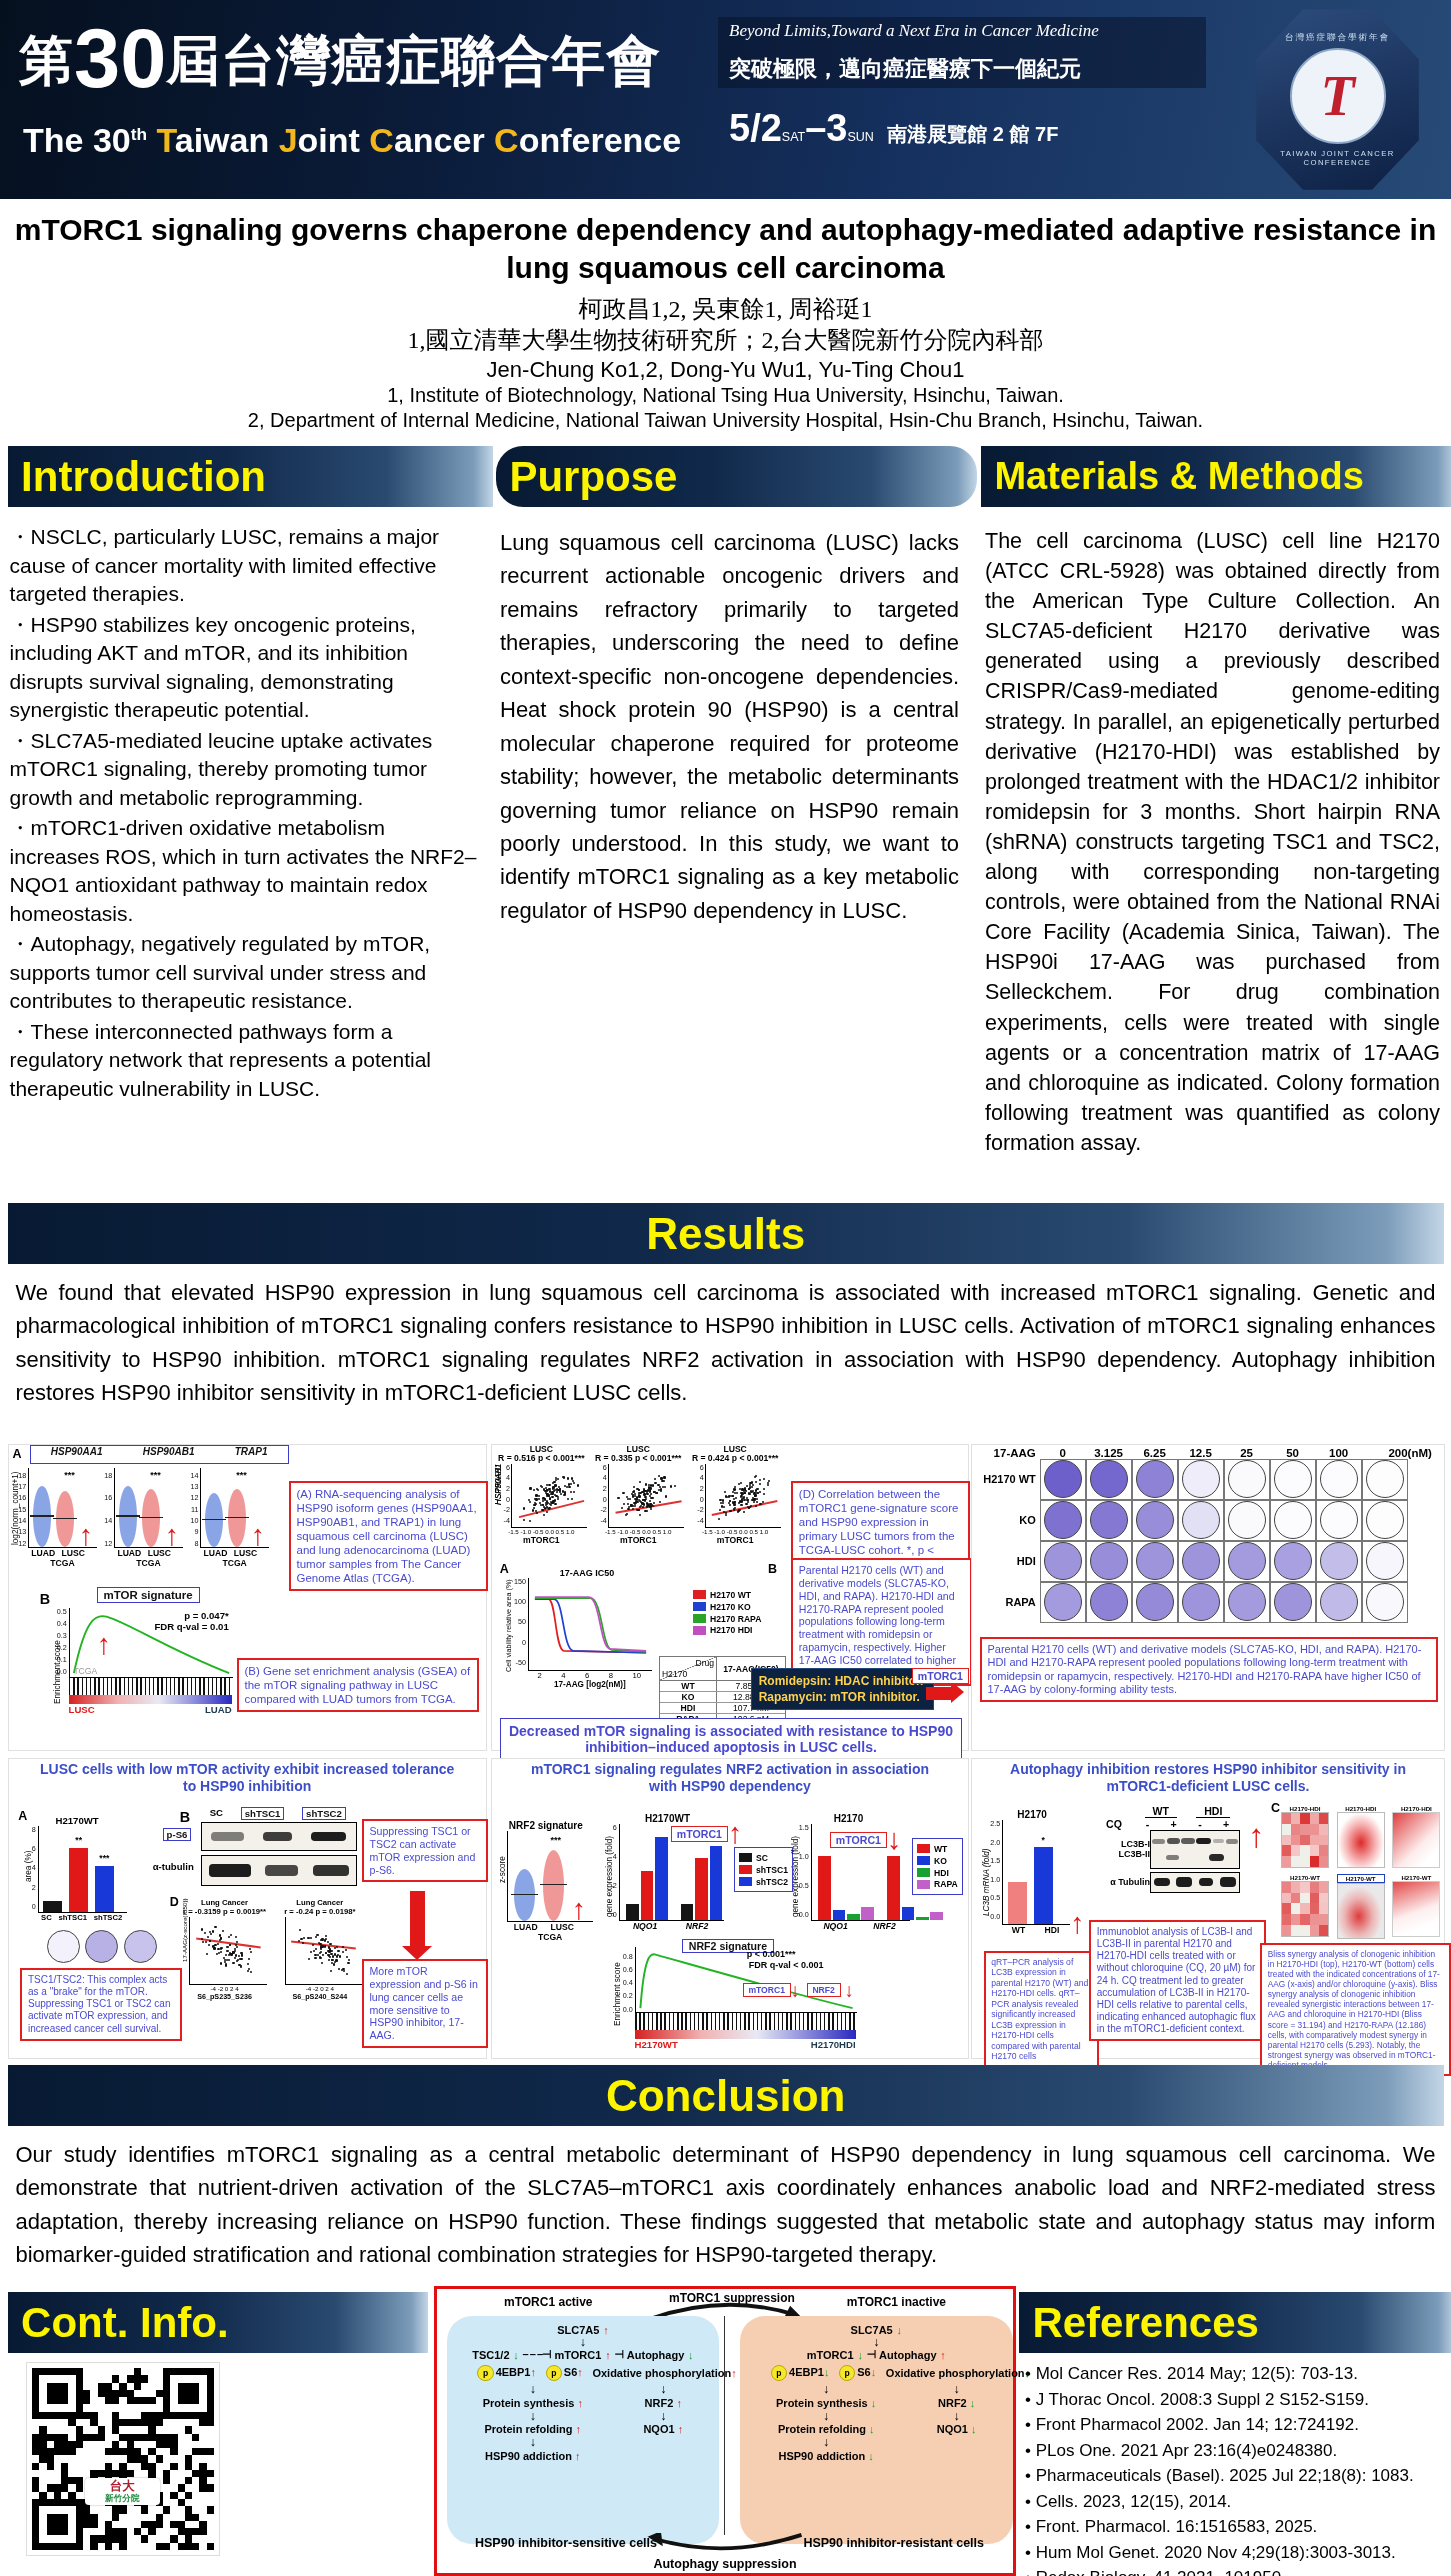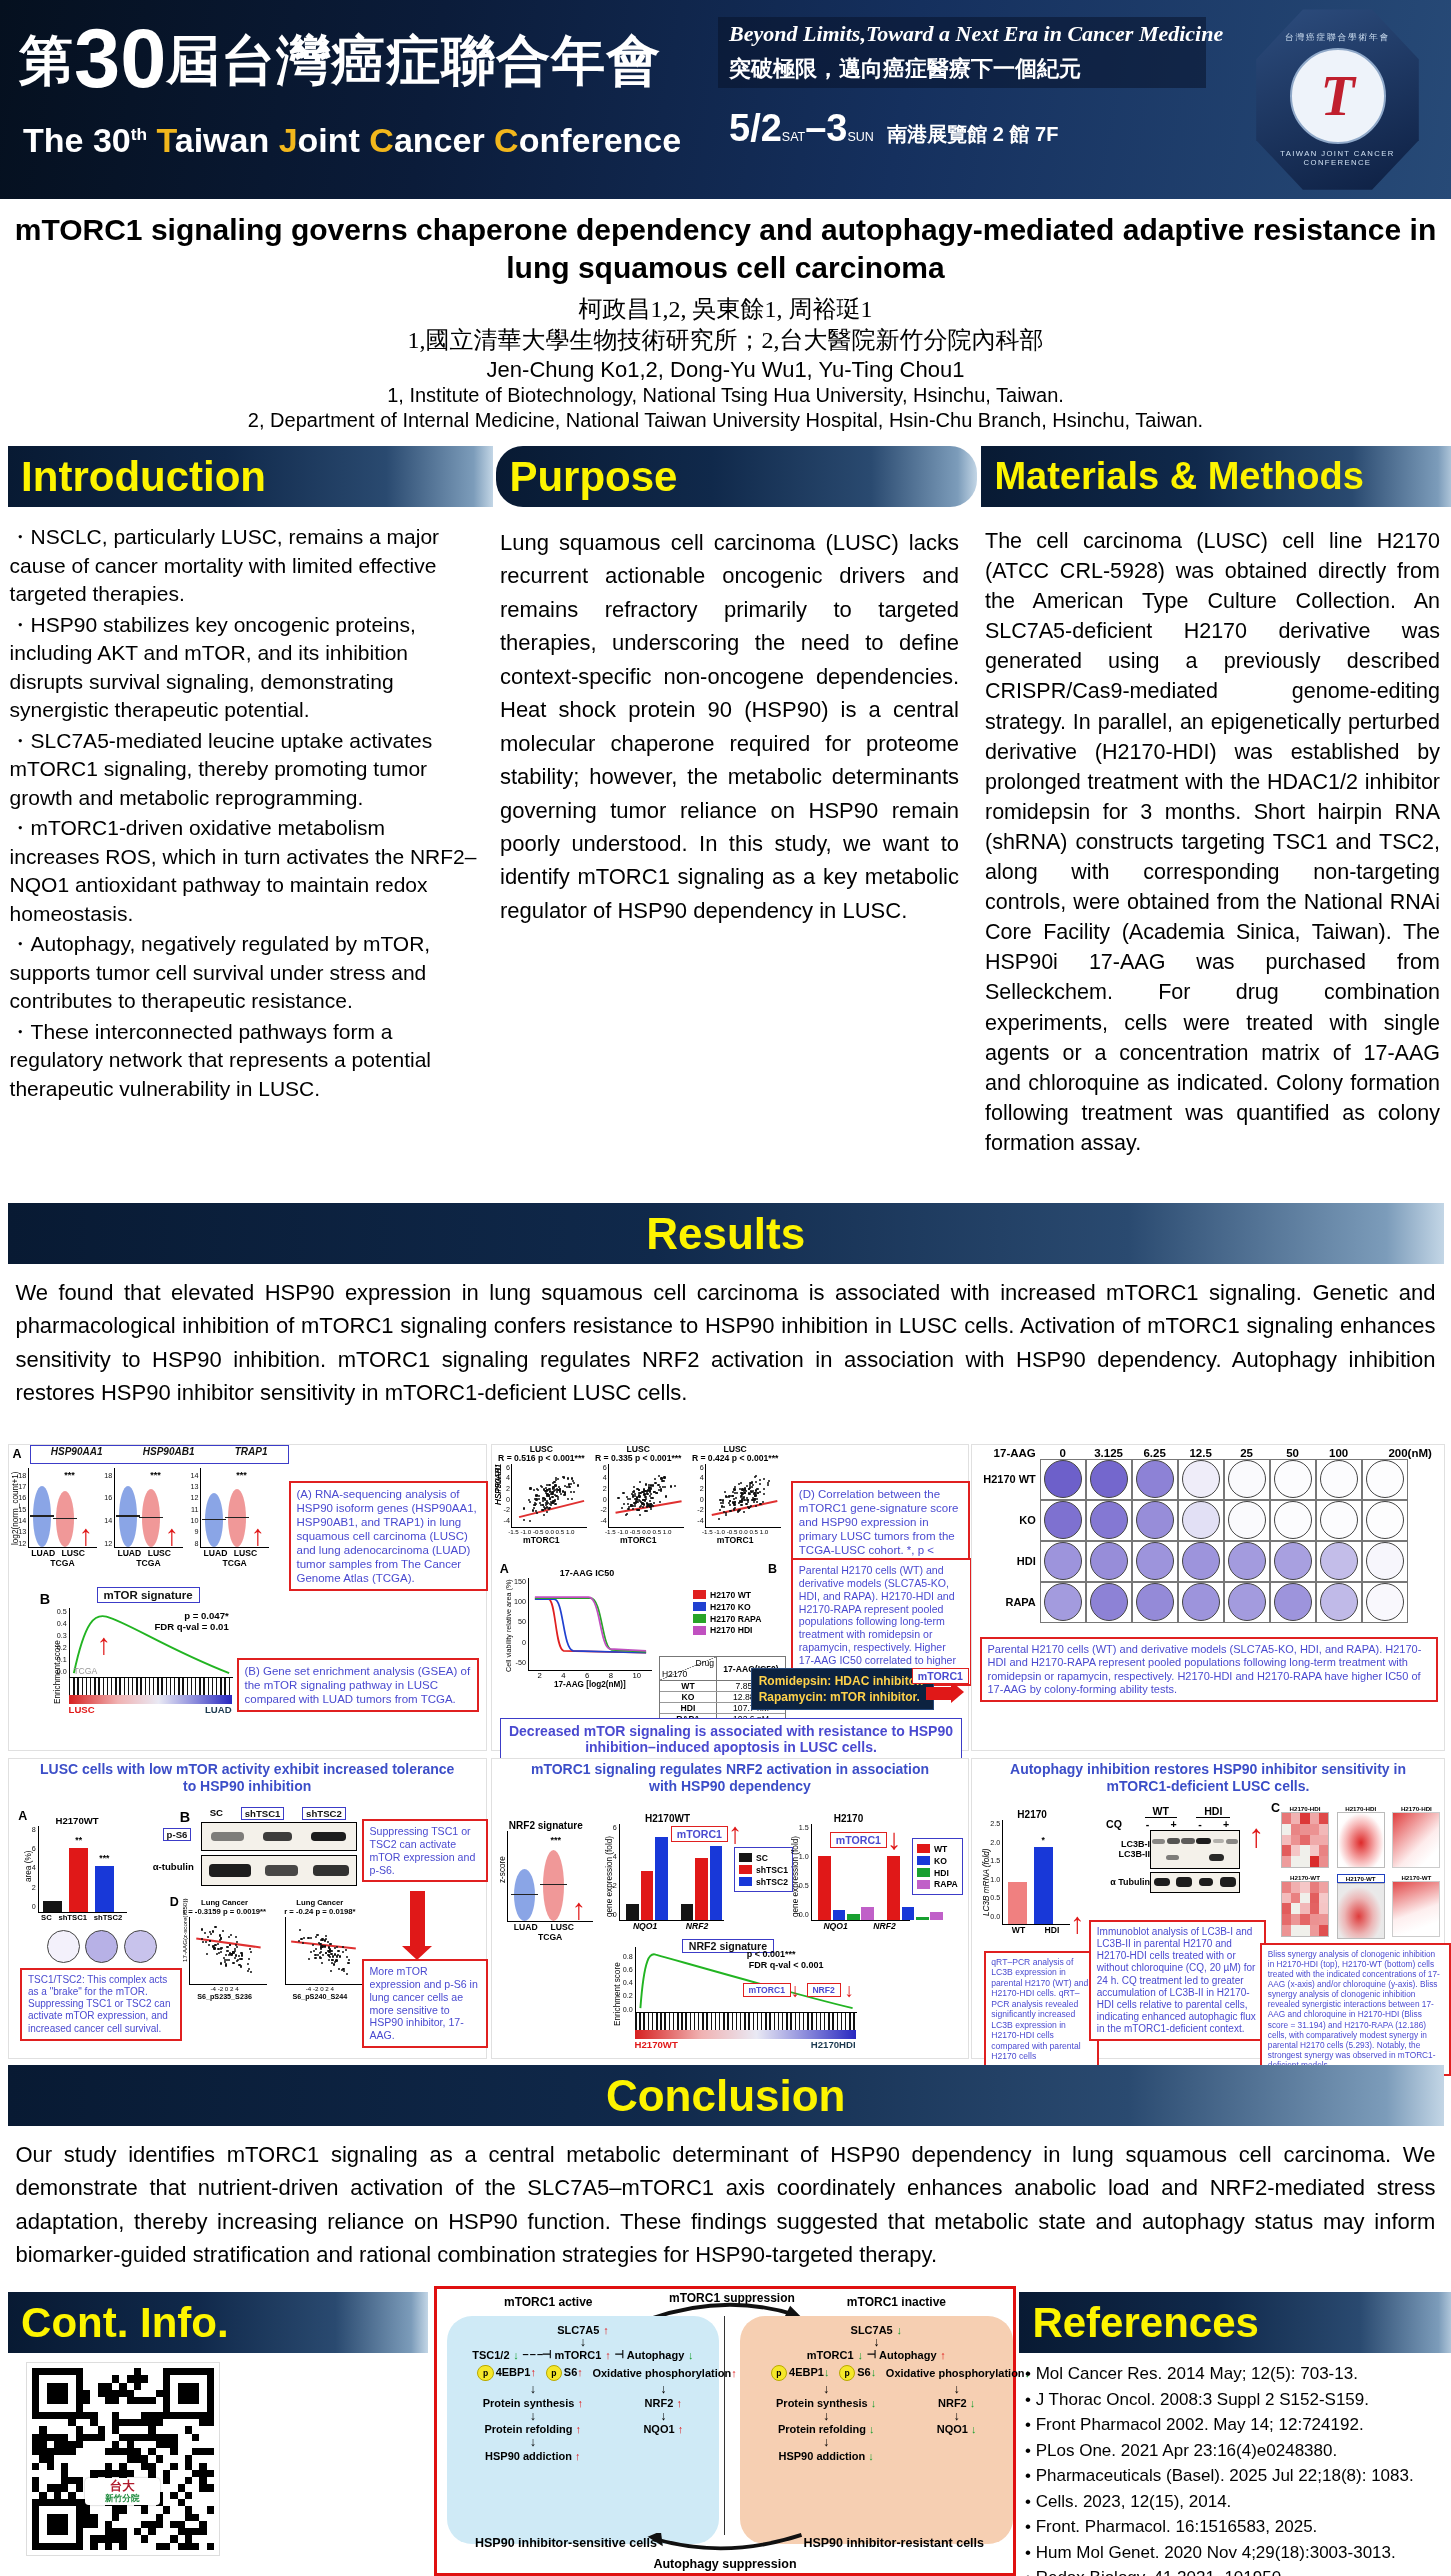--- a/index.html
+++ b/index.html
@@ -8,22 +8,22 @@
   .abs{position:absolute;}
   
   .hdr{left:0;top:0;width:1451px;height:199px;
        background:linear-gradient(100deg,#05101f 0%,#0b1c3a 30%,#15305e 62%,#274a77 100%);}
   .hdr-zh{left:19px;top:25px;color:#fff;font-weight:bold;font-size:54px;letter-spacing:1px;white-space:nowrap;}
   .hdr-zh .num{font-size:83px;line-height:0;vertical-align:-7.7px;letter-spacing:0;}
   .hdr-en{left:23px;top:121px;color:#fff;font-weight:bold;font-size:34px;white-space:nowrap;}
   .hdr-en sup{font-size:17.3px;}
   .gold{color:#f2b71c;}
   .hdr-panel{left:718px;top:17.3px;width:488px;height:71px;background:rgba(8,18,42,.55);}
-  .hdr-slogan-en{left:729px;top:21px;color:#fff;font-size:22px;font-style:italic;
-                 font-family:"Liberation Serif",serif;white-space:nowrap;font-weight:bold;}
+  .hdr-slogan-en{left:729px;top:21px;color:#fff;font-size:17px;font-style:italic;
+                 font-family:"Liberation Serif",serif;white-space:nowrap;}
   .hdr-slogan-zh{left:729px;top:54px;color:#fff;font-size:22px;font-weight:bold;white-space:nowrap;}
   .hdr-date{left:729px;top:107px;color:#fff;white-space:nowrap;}
   .hdr-date .big{font-size:38px;font-weight:bold;}
   .hdr-date .small{font-size:12.5px;}
   .hdr-venue{font-size:20px;font-weight:bold;margin-left:13.4px;}
   .logo{right:27px;top:7.7px;width:171px;height:182px;
         clip-path:polygon(30% 1%,70% 1%,97% 28%,97% 72%,70% 99%,30% 99%,3% 72%,3% 28%);
         background:linear-gradient(160deg,#2d4d7e,#0d1f42);display:flex;flex-direction:column;
         align-items:center;justify-content:center;border:1.9px solid #46689a;}
   .logo-top{color:#cfe0f2;font-size:8.6px;letter-spacing:1.9px;margin-bottom:3.8px;}
@@ -2292,21 +2292,21 @@
       </svg>
     <div class="dg-footer" style="left:0;right:0;bottom:1.9px;text-align:center;position:absolute;">Autophagy suppression</div>
   </div>
 
   <div class="abs navybar colbar" style="left:1019px;top:2292px;width:424px;">
       <span>References</span>
     </div>
   <div class="abs" style="left:1025px;top:2361px;width:418px;">
       <div class="ref-item">Mol Cancer Res. 2014 May; 12(5): 703-13.</div>
       <div class="ref-item">J Thorac Oncol. 2008:3 Suppl 2 S152-S159.</div>
-      <div class="ref-item">Front Pharmacol 2002. May 14; 12:724192.</div>
+      <div class="ref-item">Front Pharmacol 2002. Jan 14; 12:724192.</div>
       <div class="ref-item">PLos One. 2021 Apr 23:16(4)e0248380.</div>
       <div class="ref-item">Pharmaceuticals (Basel). 2025 Jul 22;18(8): 1083.</div>
       <div class="ref-item">Cells. 2023, 12(15), 2014.</div>
       <div class="ref-item">Front. Pharmacol. 16:1516583, 2025.</div>
       <div class="ref-item">Hum Mol Genet. 2020 Nov 4;29(18):3003-3013.</div>
       <div class="ref-item">Redox Biology. 41,2021, 101950.</div>
     </div>
 
 </div>
 

